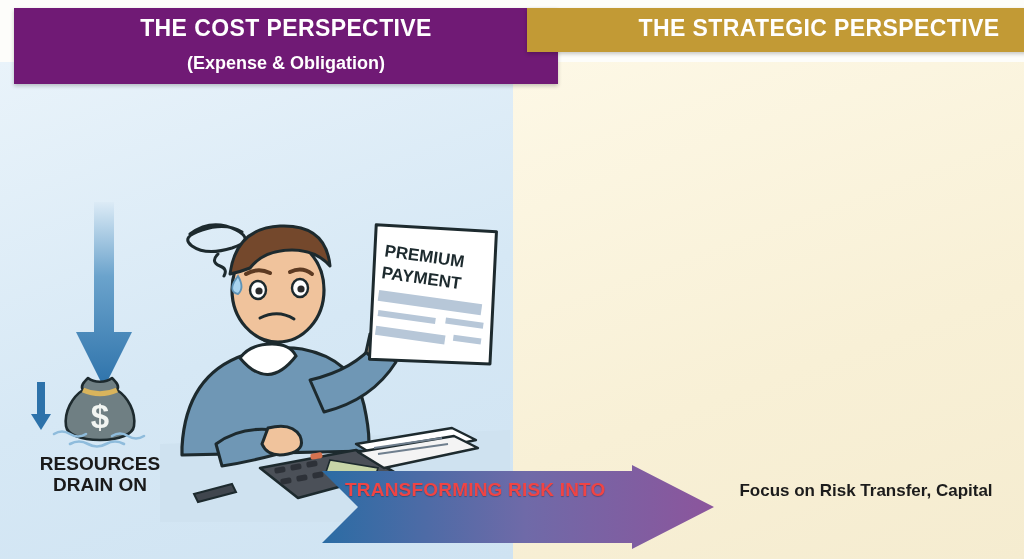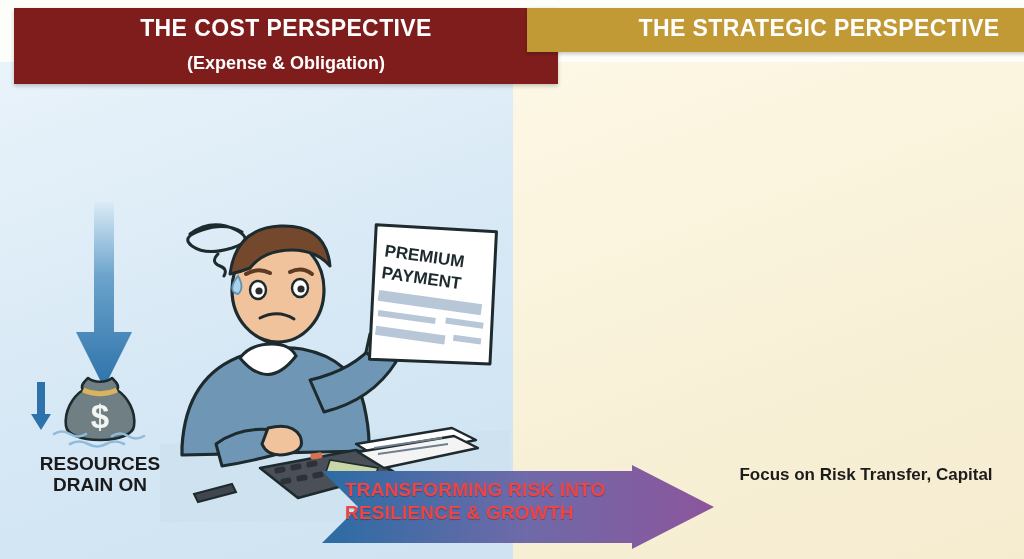--- a/index.html
+++ b/index.html
@@ -32,21 +32,21 @@
   .panel-right::before {
     content:""; position:absolute; inset:0;
     background:linear-gradient(160deg,#fdf8e6 0%,#f8f0d6 60%,#f5ecd0 100%);
   }
 
   
   .banner {
     position:absolute; top:8px; z-index:6; text-align:center; color:#ffffff;
     box-shadow:0 2px 4px rgba(0,0,0,0.22); padding:7px 0 10px;
   }
-  .banner-left  { left:14px;  width:544px; background:#7f1d1d; }
+  .banner-left  { left:14px;  width:544px; background:#701a75; }
   .banner-right { left:527px; width:584px; background:#c29a35; }
   .banner-title { font-size:23px; font-weight:bold; letter-spacing:0.4px; }
   .banner-sub   { font-size:18px; font-weight:bold; margin-top:11px; }
 
   
   .down-arrow { position:absolute; left:72px; top:140px; width:64px; height:190px; z-index:2; }
   .money-bag  { position:absolute; left:50px; top:310px; width:100px; height:80px; z-index:3; }
   .small-arrow{ position:absolute; left:30px; top:320px; width:22px; height:50px; z-index:3; }
   .label-drain {
     position:absolute; left:10px; top:392px; width:180px; z-index:5;
@@ -54,21 +54,21 @@
   }
   .man-scene { position:absolute; left:160px; top:150px; width:350px; height:310px; z-index:3; }
 
   
   .bottom-band { position:absolute; left:0; top:462px; width:1024px; height:97px; z-index:8; }
   .caption {
     position:absolute; text-align:center; font-size:17px; font-weight:bold;
     color:#1c1c1c; line-height:1.3;
   }
   .caption-left  { left:12px;  top:14px; width:310px; }
-  .caption-right { left:716px; top:2px; width:300px; }
+  .caption-right { left:716px; top:18px; width:300px; }
   .center-arrow { position:absolute; left:322px; top:3px; width:392px; height:84px; }
   .center-arrow-text {
     position:absolute; left:345px; top:17px; width:320px;
     text-align:left; color:#ef4444; font-size:19px; font-weight:bold;
     line-height:1.2; letter-spacing:0.2px; text-shadow:0 1px 1px rgba(0,0,0,0.25);
   }
 </style>
 </head>
 <body>
 
@@ -222,20 +222,19 @@
         <linearGradient id="arrGrad" x1="0" y1="0" x2="1" y2="0">
           <stop offset="0%" stop-color="#2b6ca4"></stop>
           <stop offset="52%" stop-color="#6f6aa8"></stop>
           <stop offset="100%" stop-color="#8c559c"></stop>
         </linearGradient>
       </defs>
       <path d="M0,6 L36,42 L0,78 L310,78 L310,84 L392,42 L310,0 L310,6 Z" fill="url(#arrGrad)"></path>
     </svg>
     <div class="center-arrow-text">
       <div>TRANSFORMING RISK INTO</div>
-      <div>RESILIENCE &amp; GROWTH</div>
     </div>
 
     <div class="caption caption-right">
       <div>Focus on Risk Transfer, Capital</div>
     </div>
   </div>
 </div>
 
 </body></html>

